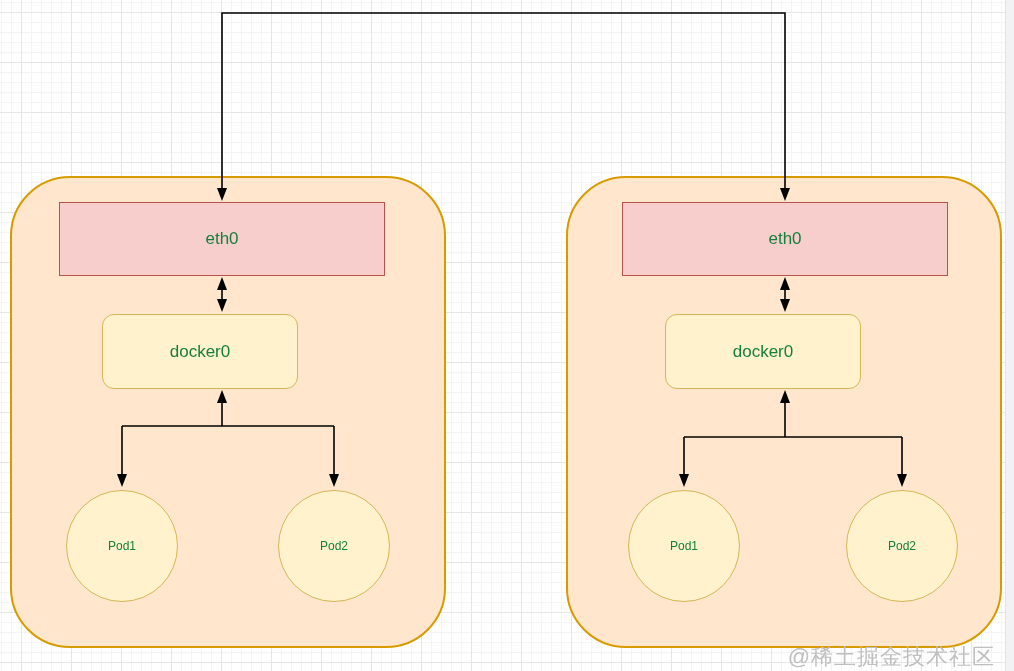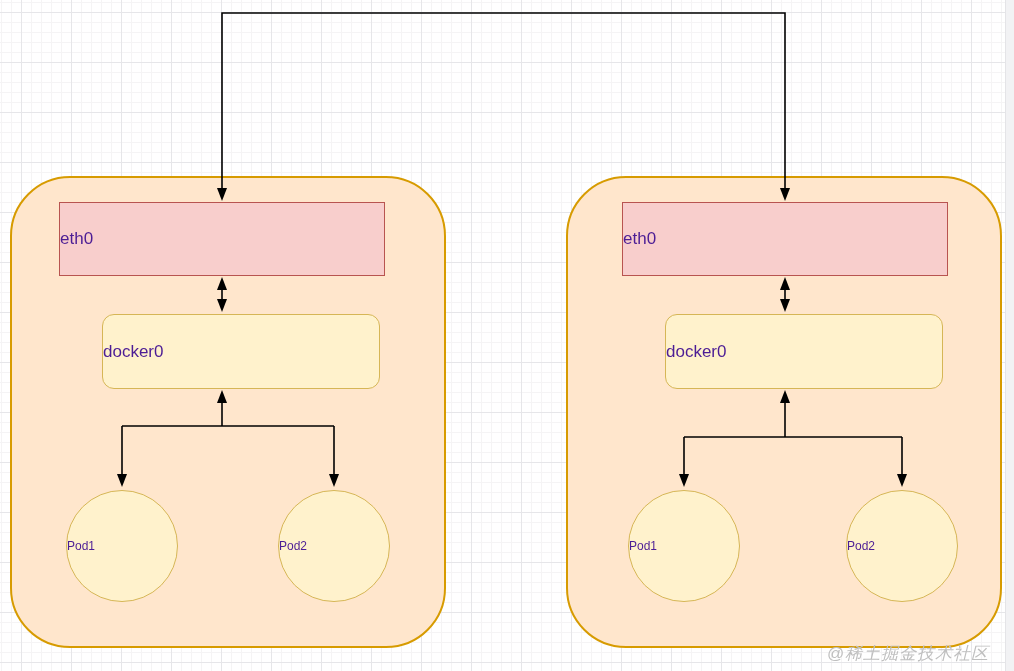--- a/index.html
+++ b/index.html
@@ -32,22 +32,22 @@
     width: 9px; height: 671px;
     background: #f2f2f4;
     border-left: 1px solid #e4e4e7;
     box-sizing: border-box;
   }
   .shape {
     position: absolute;
     box-sizing: border-box;
     display: flex;
     align-items: center;
-    justify-content: flex-start;
-    color: #4c1d95;
+    justify-content: center;
+    color: #15803d;
   }
   .node {
     width: 436px; height: 472px;
     top: 176px;
     background: #ffe6cc;
     border: 2px solid #d79b00;
     border-radius: 60px;
   }
   .node-1 { left: 10px; }
   .node-2 { left: 566px; }
@@ -55,21 +55,21 @@
     top: 202px;
     width: 326px; height: 74px;
     background: #f8cecc;
     border: 1px solid #b85450;
     font-size: 17px;
   }
   .eth-1 { left: 59px; }
   .eth-2 { left: 622px; }
   .bridge {
     top: 314px;
-    width: 278px; height: 75px;
+    width: 196px; height: 75px;
     background: #fff2cc;
     border: 1px solid #d6b656;
     border-radius: 12px;
     font-size: 17px;
   }
   .bridge-1 { left: 102px; }
   .bridge-2 { left: 665px; }
   .pod {
     top: 490px;
     width: 112px; height: 112px;
@@ -92,27 +92,26 @@
     fill: none;
     stroke: #000000;
     stroke-width: 1.6;
   }
   .connectors polygon {
     fill: #000000;
     stroke: none;
   }
   .watermark {
     position: absolute;
-    right: 16px;
+    right: 10px;
     top: 642px;
-    font-size: 17px;
+    font-size: 22px;
     letter-spacing: 1px;
     color: #bfbfbf;
     white-space: nowrap;
-    font-style: italic;
   }
 </style>
 </head>
 <body>
 
 <div class="stage">
 
   <div class="shape node node-1"></div>
   <div class="shape eth eth-1">
     <span>eth0</span>

